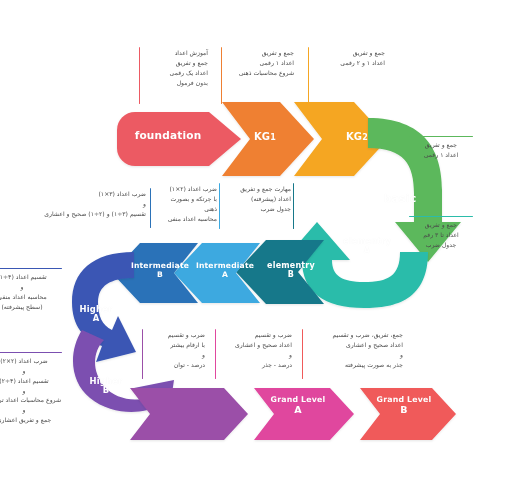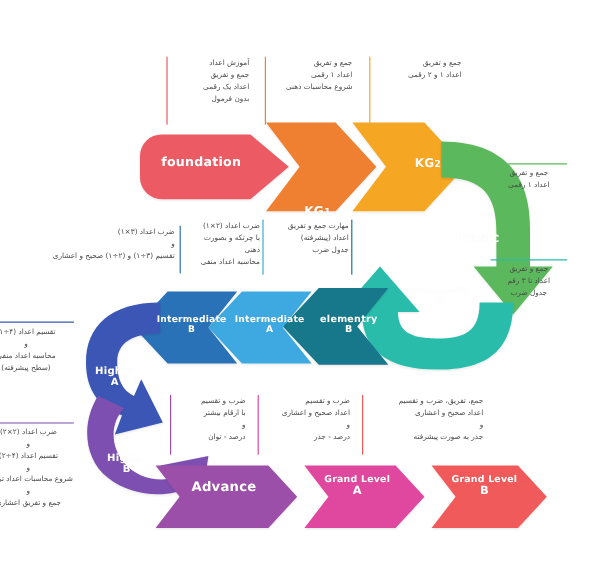--- a/index.html
+++ b/index.html
@@ -113,21 +113,21 @@
 
     <path filter="url(#sh)" d="M158,388 h94 l24,26 -24,26 h-94 l20,-26 z" fill="#9b4fa8"></path>
     <path filter="url(#sh)" d="M282,388 h76 l24,26 -24,26 h-76 l20,-26 z" fill="#e0479e"></path>
     <path filter="url(#sh)" d="M388,388 h72 l24,26 -24,26 h-72 l20,-26 z" fill="#f05a5a"></path>
   </svg>
 
   <div class="alabel" style="left:153px;top:130px;width:86px;font-size:10.5px;">
     <span>foundation</span>
   </div>
 
-  <div class="alabel" style="left:268px;top:131px;width:50px;font-size:10px;margin-top:40px;">
+  <div class="alabel" style="left:268px;top:131px;width:50px;font-size:10px;">
     <span>KG</span><span style="font-size:8px;">1</span>
   </div>
 
   <div class="alabel" style="left:360px;top:131px;width:50px;font-size:10px;">
     <span>KG</span><span style="font-size:8px;">2</span>
   </div>
 
   <div class="alabel" style="left:403px;top:193px;width:50px;font-size:11px;">
     <span>basic</span>
   </div>
@@ -149,23 +149,20 @@
   </div>
 
   <div class="alabel" style="left:97px;top:305px;width:54px;font-size:8.4px;">
     <span>Higher</span><span class="sub">A</span>
   </div>
 
   <div class="alabel" style="left:106px;top:377px;width:56px;font-size:8.4px;">
     <span>Higher</span><span class="sub">B</span>
   </div>
 
-  <div class="alabel" style="left:172px;top:400px;width:86px;font-size:11px;">
-    <span>Advance</span>
-  </div>
 
   <div class="alabel" style="left:288px;top:396px;width:76px;font-size:7.8px;">
     <span>Grand Level</span><span class="sub" style="font-size:9.5px;">A</span>
   </div>
 
   <div class="alabel" style="left:394px;top:396px;width:76px;font-size:7.8px;">
     <span>Grand Level</span><span class="sub" style="font-size:9.5px;">B</span>
   </div>
 
   <div class="rule-v" style="left:167px;top:47px;height:57px;background:#ec5a63;"></div>

